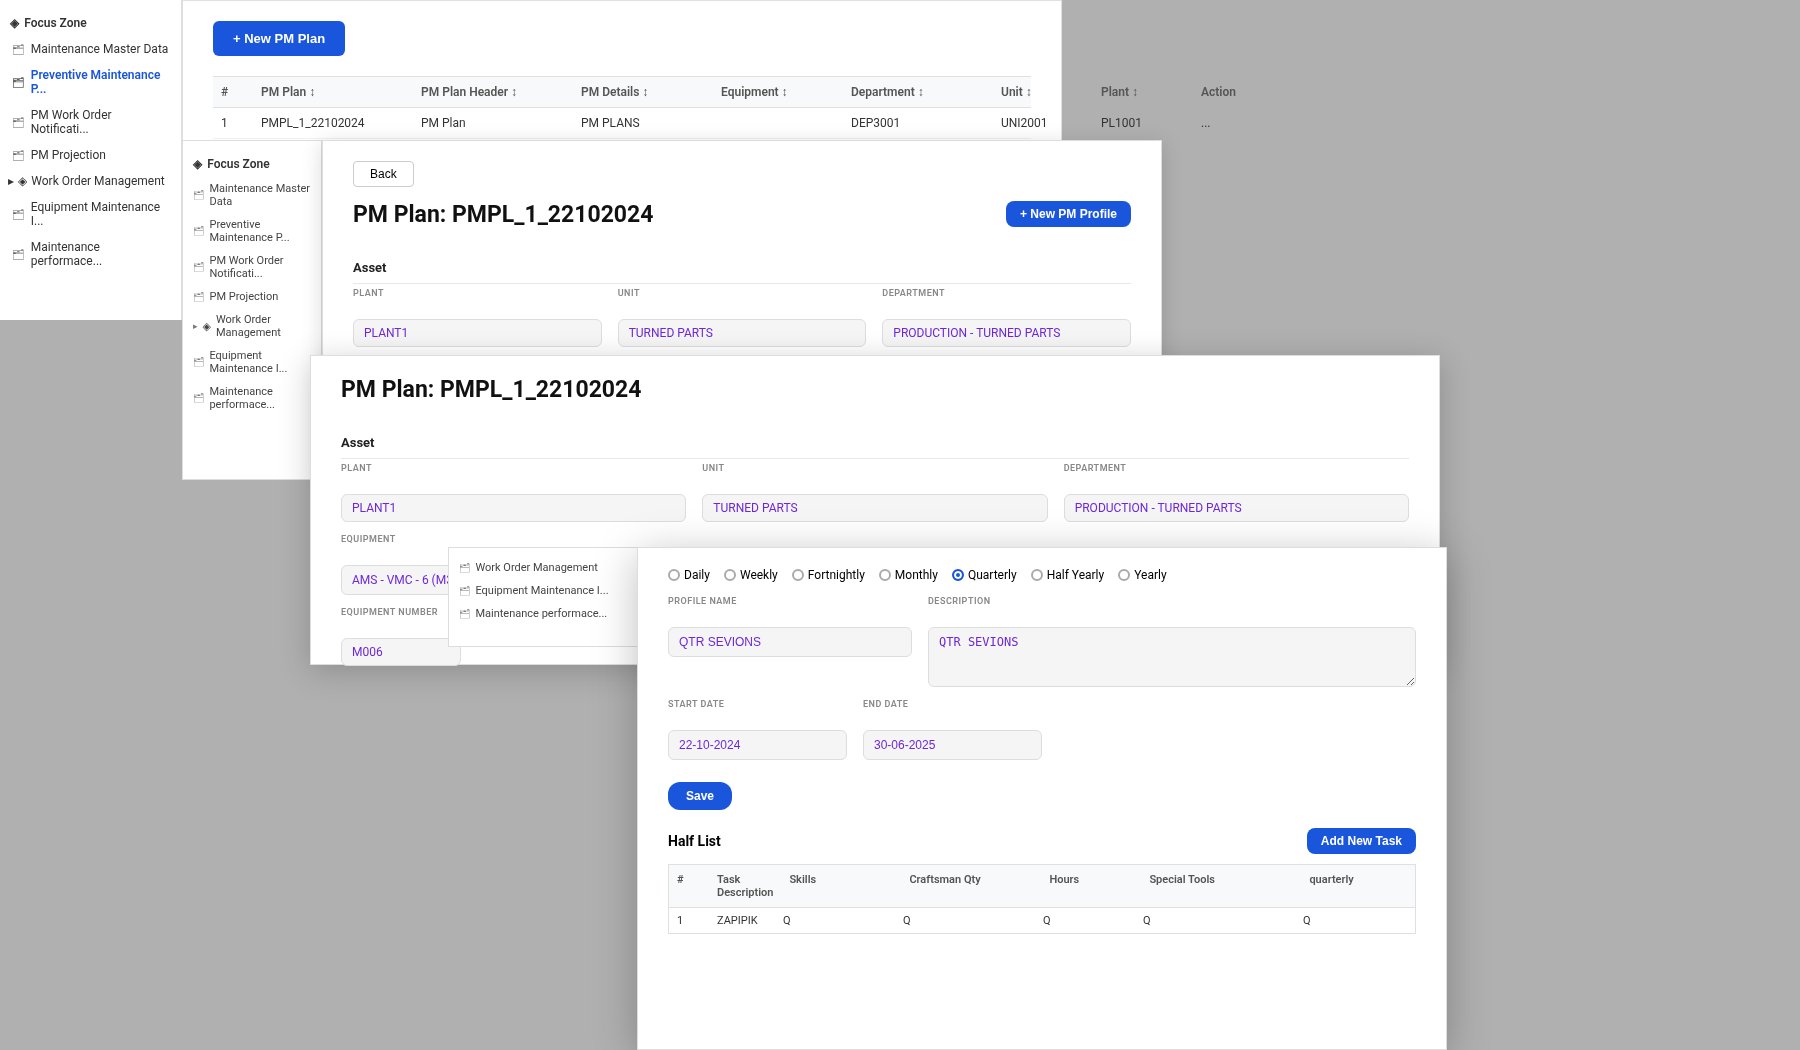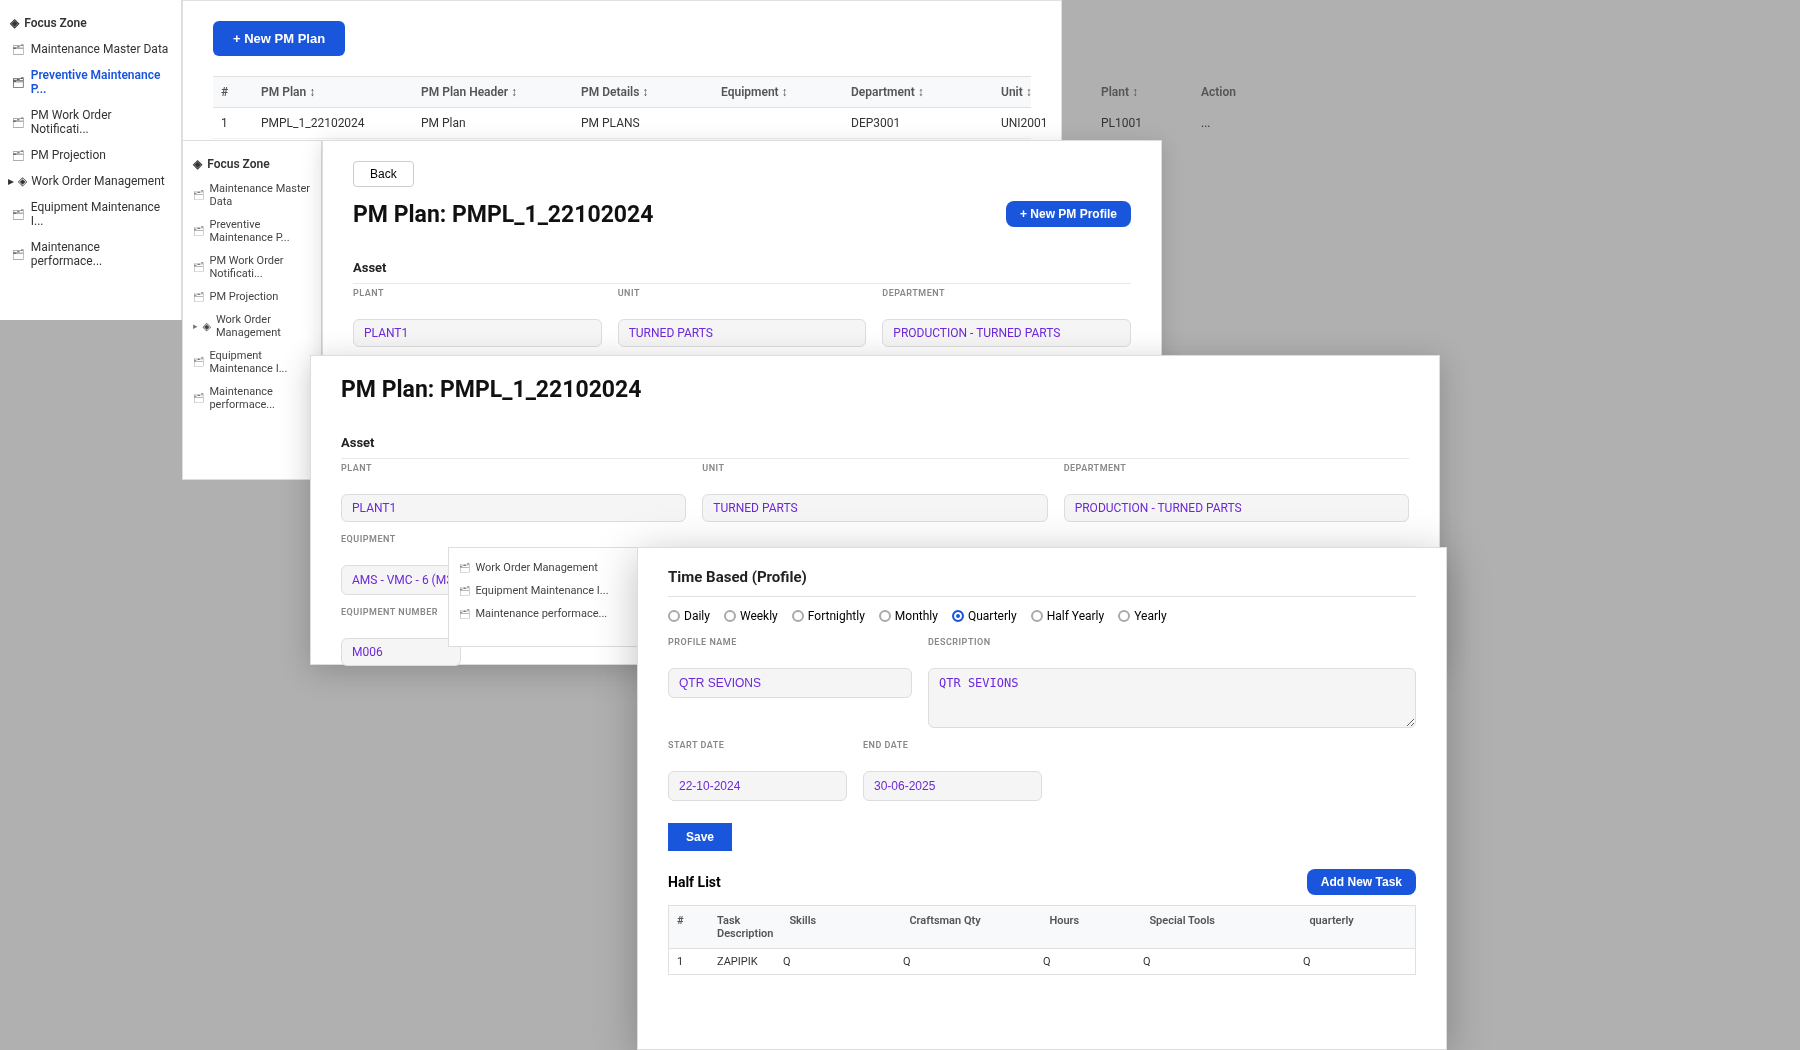--- a/index.html
+++ b/index.html
@@ -314,21 +314,21 @@
       cursor: pointer;
       display: flex;
       align-items: center;
       gap: 4px;
     }
     .save-btn {
       background: #1a56db;
       color: #fff;
       border: none;
       padding: 7px 18px;
-      border-radius: 0;
+      border-radius: 12px;
       font-size: 12px;
       font-weight: 600;
       cursor: pointer;
       margin-top: 10px;
     }
   </style>
 </head>
 <body>
 
 <div class="sidebar">
@@ -556,21 +556,20 @@
     <span class="sl-icon">🗂</span>
     <span>Equipment Maintenance I...</span>
   </div>
   <div class="sl-item">
     <span class="sl-icon">🗂</span>
     <span>Maintenance performace...</span>
   </div>
 </div>
 
 <div class="layer4">
-  <div class="section-title" style="font-size:15px; border-bottom:1px solid #e0e0e0; padding-bottom:10px; margin-bottom:12px;">Time Based (Profile)</div>
 
   
   <div class="radio-group">
     <label class="radio-item">
       <span class="radio-circle"></span>
       <span>Daily</span>
     </label>
     <label class="radio-item">
       <span class="radio-circle"></span>
       <span>Weekly</span>

